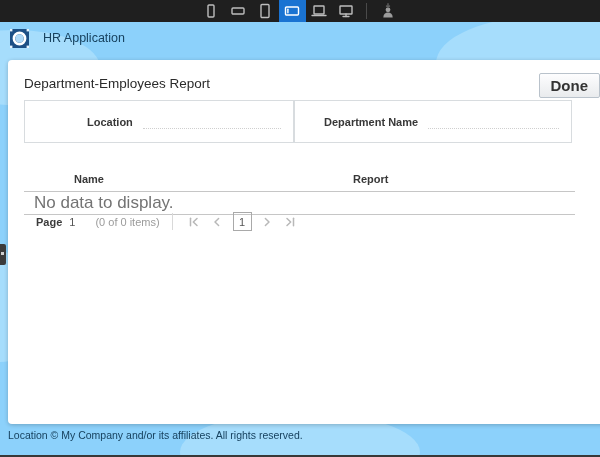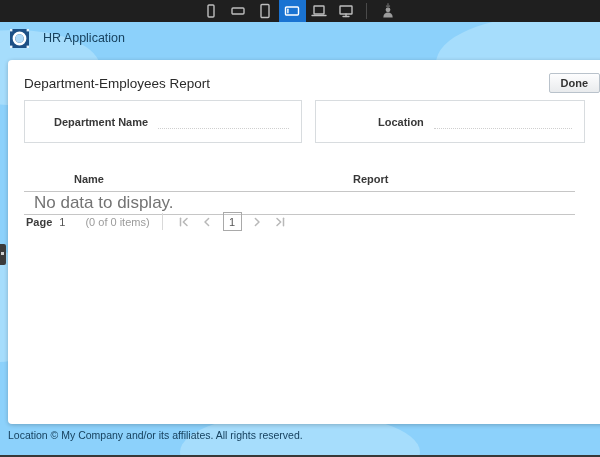--- a/index.html
+++ b/index.html
@@ -36,21 +36,21 @@
   .card{
     position:absolute;left:8px;top:60px;width:575px;height:364px;
     background:#ffffff;border-radius:4px;box-shadow:0 1px 4px rgba(0,0,0,.22);
     z-index:10;
     padding-left:24px;
   }
   .card-head{position:absolute;left:0;top:0;width:100%;height:40px;}
   .page-title{position:absolute;left:16px;top:16px;font-size:13.5px;color:#2b2b2b;}
   .done-btn{
     position:absolute;right:7px;top:13px;
-    padding:3px 11px;font-size:11px;font-weight:bold;color:#333;
+    padding:3px 11px;font-size:15px;font-weight:bold;color:#333;
     background:linear-gradient(#fdfdfe,#e9ebed);
     border:1px solid #b9c2cb;border-radius:2px;cursor:pointer;
     font-family:"Liberation Sans","DejaVu Sans",sans-serif;
   }
   .panels{position:absolute;left:16px;top:40px;width:561px;display:flex;}
   .panel{
     height:43px;background:#fff;border:1px solid #d8dcdf;
     display:flex;align-items:center;box-sizing:border-box;
   }
   .panel-1{width:278px;margin-right:13px;padding-left:29px;}
@@ -58,21 +58,21 @@
   .panel-label{font-size:11px;font-weight:bold;color:#383838;white-space:nowrap;}
   .panel .dotted{flex:1;border-bottom:1px dotted #cfcfcf;margin:0 12px 0 10px;transform:translateY(7px);}
   
   .table-wrap{position:absolute;left:16px;top:108px;width:551px;}
   .thead{position:relative;height:23px;border-bottom:1px solid #c6c6c6;}
   .th{position:absolute;top:5px;font-size:11px;font-weight:bold;color:#383838;margin-left:36px;}
   .th-name{left:14px;}
   .th-email{left:293px;}
   .empty-row{height:22px;line-height:22px;padding-left:10px;font-size:17px;color:#737373;border-bottom:1px solid #c6c6c6;}
   
-  .pager{position:absolute;left:18px;top:152px;display:flex;align-items:center;font-size:11px;}
+  .pager{position:absolute;left:28px;top:152px;display:flex;align-items:center;font-size:11px;}
   .pager .lbl{font-weight:bold;color:#3c3c3c;}
   .pager .pgnum{color:#555;margin-left:7px;}
   .pager .summary{color:#9b9b9b;margin-left:20px;}
   .pager .vdiv{width:1px;height:17px;background:#d9d9d9;margin:0 10px 0 12px;}
   .pg-btn{width:17px;height:17px;display:flex;align-items:center;justify-content:center;cursor:pointer;margin:0 3px;}
   .pg-btn svg{fill:none;stroke:#b8b8b8;stroke-width:1.5;stroke-linecap:round;stroke-linejoin:round;}
   .pg-current{
     width:17px;height:17px;border:1px solid #a9a9a9;margin:0 4px;
     display:flex;align-items:center;justify-content:center;
     font-size:11px;color:#555;cursor:pointer;
@@ -158,26 +158,26 @@
   <span class="app-title">HR Application</span>
 </div>
 
 <div class="card">
   <div class="card-head">
     <span class="page-title">Department-Employees Report</span>
     <button class="done-btn">Done</button>
   </div>
 
   <div class="panels">
+    <div class="panel panel-2">
+      <span class="panel-label">Location</span>
+      <span class="dotted"></span>
+    </div>
     <div class="panel panel-1">
       <span class="panel-label">Department Name</span>
-      <span class="dotted"></span>
-    </div>
-    <div class="panel panel-2">
-      <span class="panel-label">Location</span>
       <span class="dotted"></span>
     </div>
   </div>
 
   <div class="table-wrap">
     <div class="thead">
       <span class="th th-name">Name</span>
       <span class="th th-email">Report</span>
     </div>
     <div class="empty-row">No data to display.</div>

